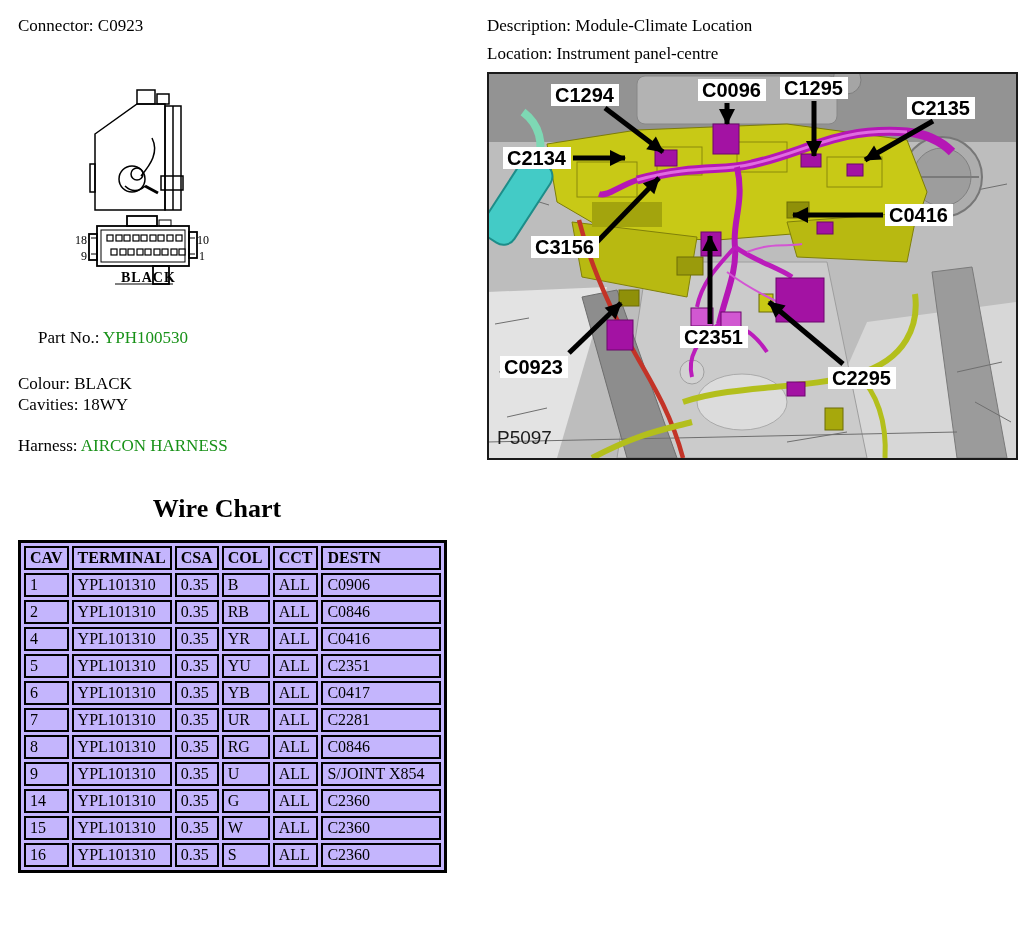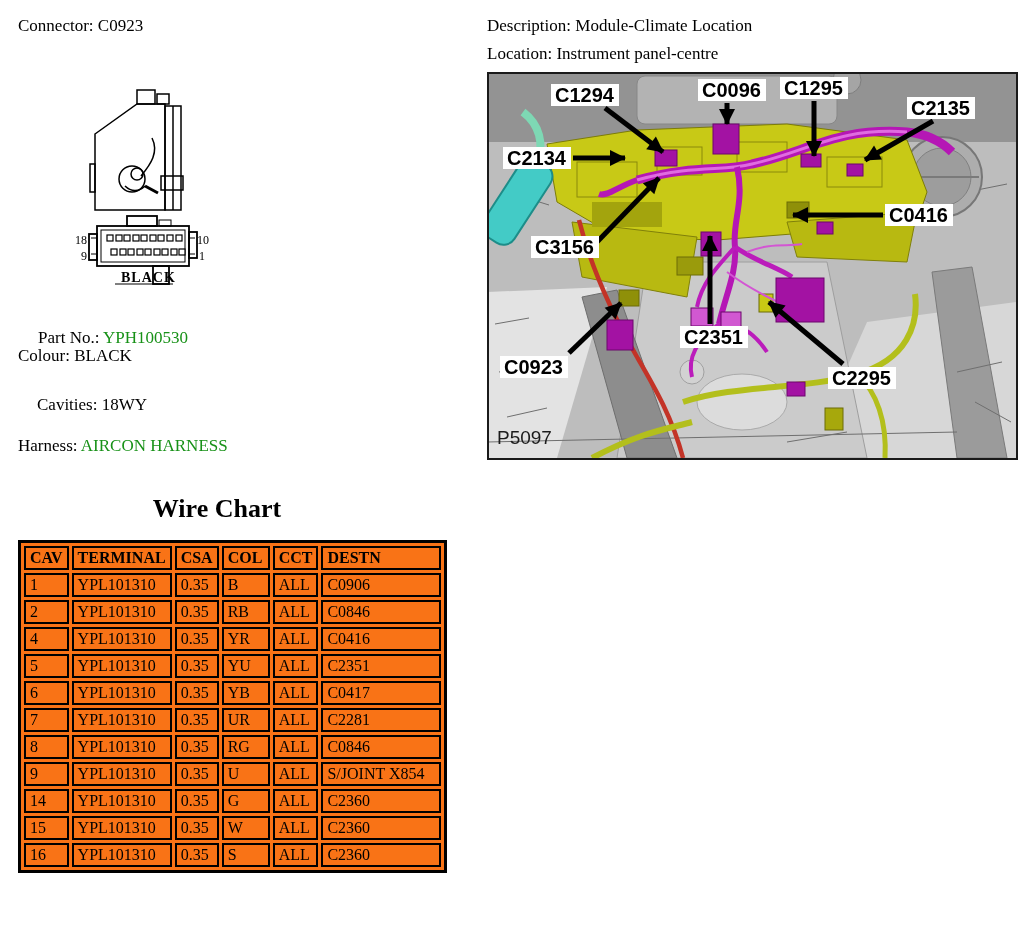--- a/index.html
+++ b/index.html
@@ -7,33 +7,33 @@
   body { position:relative; font-family:"Liberation Serif", serif; color:#000; }
 
   .tline { position:absolute; font-size:17px; white-space:pre;text-align:right; }
   .green { color:#179117; }
 
   #connector-heading { left:18px; top:16px; }
   #description-line  { left:487px; top:16px; }
   #location-line     { left:487px; top:44px; }
 
   #part-no-line  { left:18px; top:328px;margin-left:20px; }
-  #colour-line   { left:18px; top:346px; }
-  #cavities-line { left:18px; top:395px;margin-left:19px; }
+  #colour-line   { left:18px; top:374px; }
+  #cavities-line { left:18px; top:395px; }
   #harness-line  { left:18px; top:436px; }
 
   #connector-art { position:absolute; left:55px; top:82px; }
   #photo-wrap    { position:absolute; left:487px; top:72px; width:439px; height:388px;text-align:right; }
 
   #wire-title { position:absolute; left:18px; top:494px; width:398px;
                 text-align:center; font-size:26px; font-weight:bold; }
 
   #wire-table-wrap { position:absolute; left:18px; top:540px; }
   table.wire { border-collapse:separate; border-spacing:3px; border:3px solid #000;
-               table-layout:fixed; background:#f97316; }
+               table-layout:fixed; background:#c4b5fd; }
   table.wire th, table.wire td {
       border:2px solid #000; font-size:16px; line-height:20px; height:24px;
       padding:0 4px; text-align:left; white-space:nowrap; overflow:hidden;
       font-family:"Liberation Serif", serif; }
   table.wire th { font-weight:bold; }
   .c0{width:44px}.c1{width:100px}.c2{width:40px}.c3{width:48px}.c4{width:42px}.c5{width:120px}
 
   .callout-text { font-family:"Liberation Sans", sans-serif; font-weight:bold;
                   font-size:20px; fill:#000; }
   .photo-id { font-family:"Liberation Sans", sans-serif; font-size:19px; fill:#1c1c1c; }

